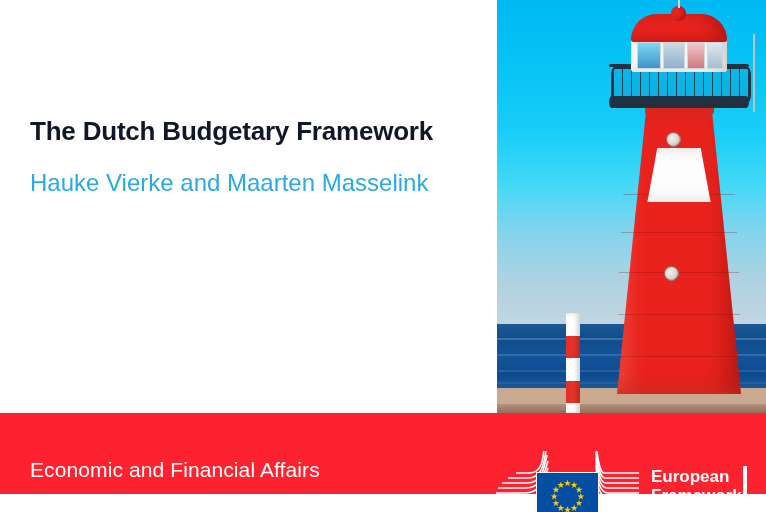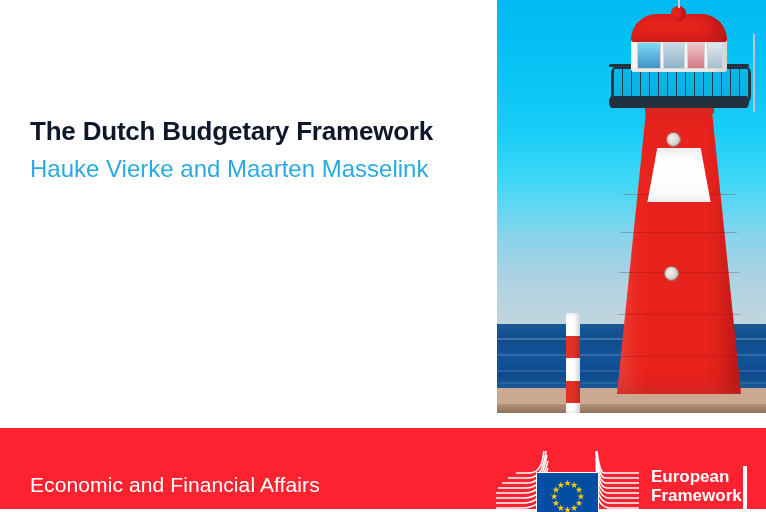--- a/index.html
+++ b/index.html
@@ -33,21 +33,21 @@
   }
   .title-line {
     font-size: 26px;
     font-weight: bold;
     color: #0f172a;
     line-height: 38px;
     letter-spacing: -0.2px;
     white-space: nowrap;
   }
   #subtitle {
-    margin-top: 4px;
+    margin-top: 18px;
     font-size: 24px;
     font-weight: normal;
     color: #29aae1;
     line-height: 30px;
     white-space: nowrap;
   }
 
   
   #photo {
     position: absolute;
@@ -258,21 +258,20 @@
   }
 
   
   #banner {
     position: absolute;
     left: 0;
     top: 413px;
     width: 766px;
     height: 81px;
     background: #fc222f;
-    margin-top: 15px;
   }
   #banner-text {
     position: absolute;
     left: 30px;
     top: 45px;
     font-size: 21px;
     color: #ffffff;
     letter-spacing: 0.1px;
     white-space: nowrap;
   }

